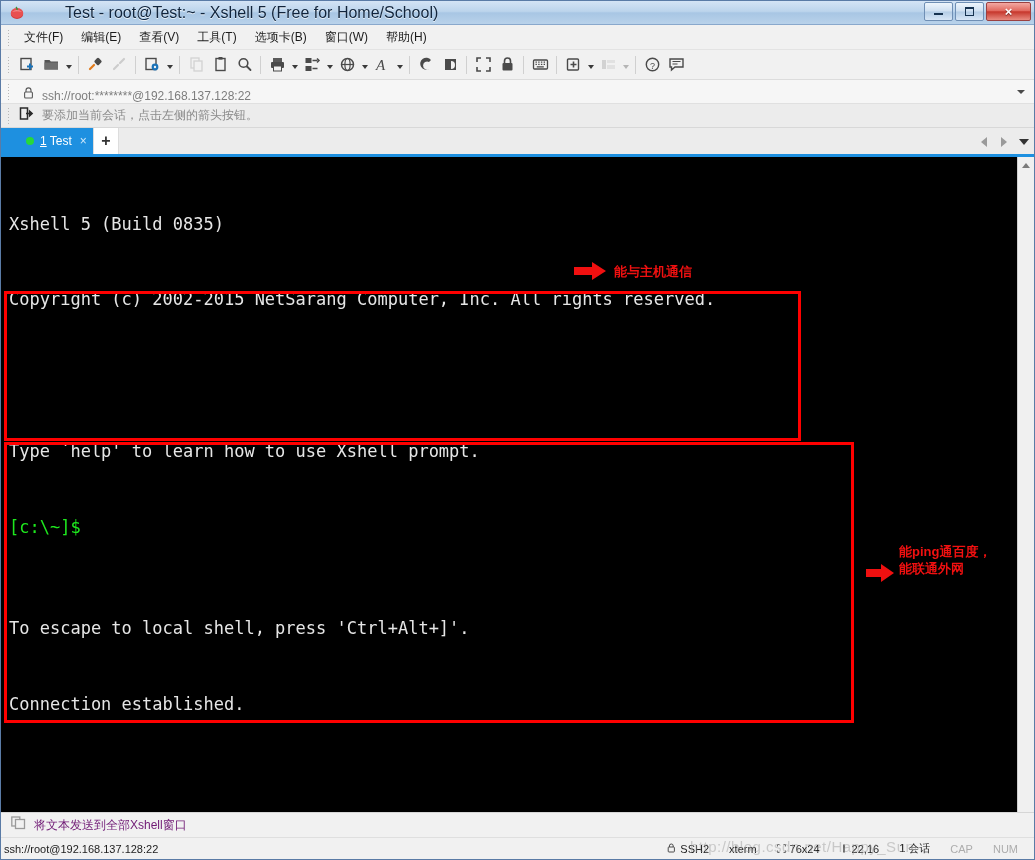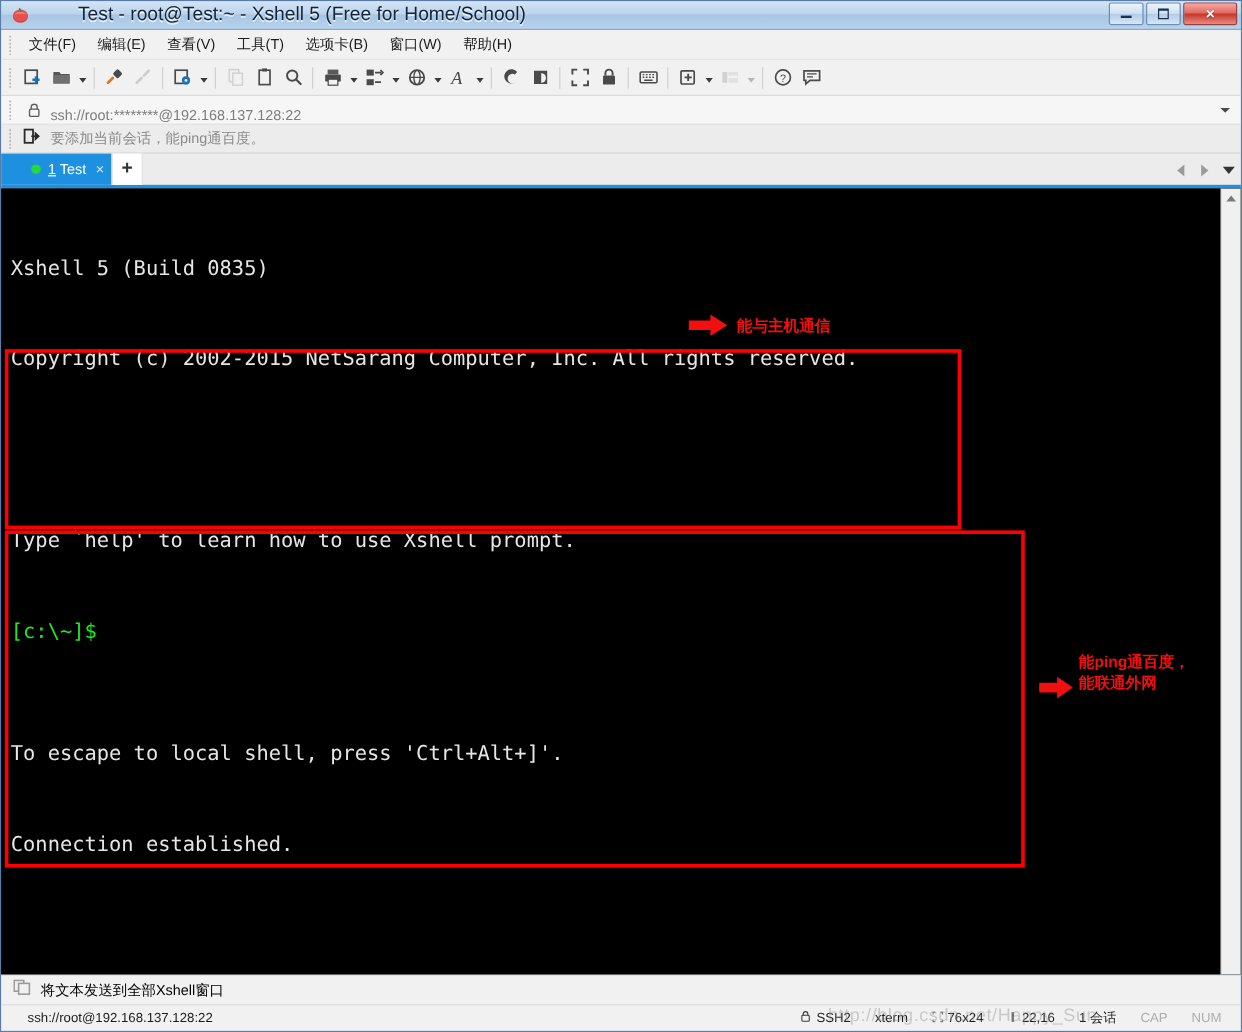--- a/index.html
+++ b/index.html
@@ -206,28 +206,28 @@
     white-space: pre-line;
   }
   .arrow { position: absolute; }
 
   
   .sendbar {
     height: 25px; flex: 0 0 25px;
     background: #f1f1f1; border-top: 1px solid #d6d6d6;
     display: flex; align-items: center; padding-left: 10px; gap: 8px;
   }
-  .sendbar-text { font-size: 12px; color: #000000; }
+  .sendbar-text { font-size: 12px; color: #701a75; }
 
   
   .statusbar {
     height: 22px; flex: 0 0 22px;
     background: #f1f1f1; border-top: 1px solid #dfdfdf;
     display: flex; align-items: center; position: relative;
-    padding: 0 6px 0 22px;
+    padding: 0 6px 0 3px;
   }
   .st-left { font-size: 11px; color: #1c1c1c; }
   .st-right { margin-left: auto; display: flex; align-items: center; }
   .st-cell {
     font-size: 11px; color: #1c1c1c;
     padding: 0 10px; display: flex; align-items: center; gap: 4px;
     white-space: nowrap;
     justify-content: center;
   }
   .st-cell.dim { color: #adadad; }
@@ -455,21 +455,21 @@
   </div>
 
   <div class="hintbar">
     <span class="grip"></span>
     <span style="margin-left:4px;">
       <svg width="15" height="15" viewBox="0 0 15 15">
         <rect x="1.5" y="2" width="7" height="11" fill="none" stroke="#2a2a2a" stroke-width="1.5"></rect>
         <path d="M7 7.5h6M10.5 5l2.8 2.5L10.5 10z" fill="#2a2a2a" stroke="#2a2a2a" stroke-width="1.3"></path>
       </svg>
     </span>
-    <span class="hint-text">要添加当前会话，能ping通百度。</span>
+    <span class="hint-text">要添加当前会话，点击左侧的箭头按钮。</span>
   </div>
 
   <div class="tabbar">
     <div class="tab">
       <span class="tab-dot"></span>
       <span class="tab-label"><u>1</u> <span>Test</span></span>
       <span class="tab-close">×</span>
     </div>
     <div class="tab-new">+</div>
     <div class="tab-right">

